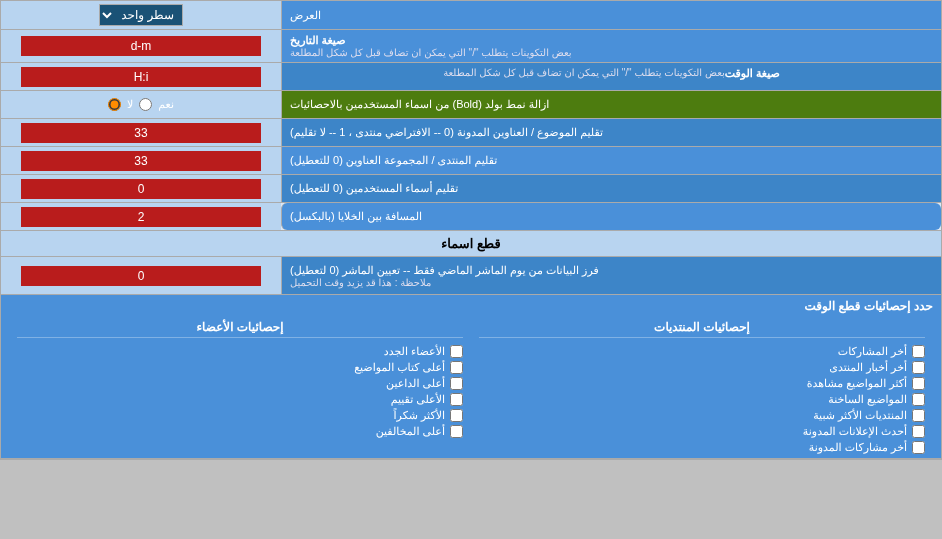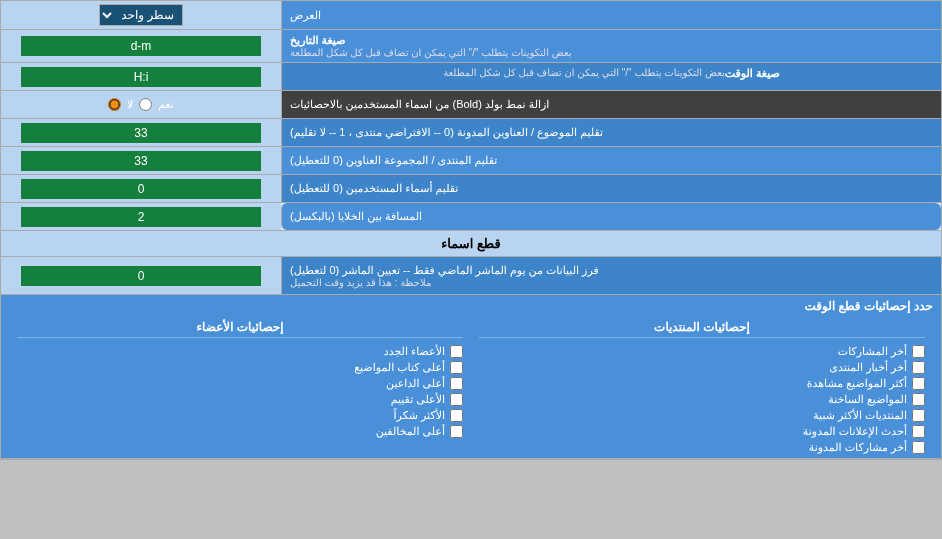--- a/index.html
+++ b/index.html
@@ -35,21 +35,21 @@
     }
     .row-input {
       width: 280px;
       background: #b8d4f0;
       display: flex;
       align-items: center;
       justify-content: center;
       padding: 3px 6px;
     }
     .row-input input[type="text"] {
-      background: #15803d;
+      background: #b91c1c;
       color: #fff;
       border: none;
       padding: 3px 8px;
       width: 240px;
       text-align: center;
       font-size: 12px;
       direction: ltr;
     }
     .section-header {
       background: #b8d4f0;
@@ -151,21 +151,21 @@
     <div class="row-label" style="background:#3d85c8; flex-direction:row; align-items:flex-start; justify-content:center;">
       <div style="font-weight:bold;">صيغة الوقت</div>
       <div style="font-size:10px; color:#dde;">بعض التكوينات يتطلب "/" التي يمكن ان تضاف قبل كل شكل المطلعة</div>
     </div>
     <div class="row-input">
       <input type="text" value="H:i" style="">
     </div>
   </div>
 
   <div class="row" style="min-height:28px;">
-    <div class="row-label" style="background:#404040;">
+    <div class="row-label" style="background:#4d7c0f;">
       <span>ازالة نمط بولد (Bold) من اسماء المستخدمين بالاحصائيات</span>
     </div>
     <div class="row-input" style="gap:10px;">
       <div class="radio-row">
         <label>نعم</label>
         <input type="radio" name="bold_remove" value="yes" style="">
         <label>لا</label>
         <input type="radio" name="bold_remove" value="no" checked="" style="">
       </div>
     </div>

